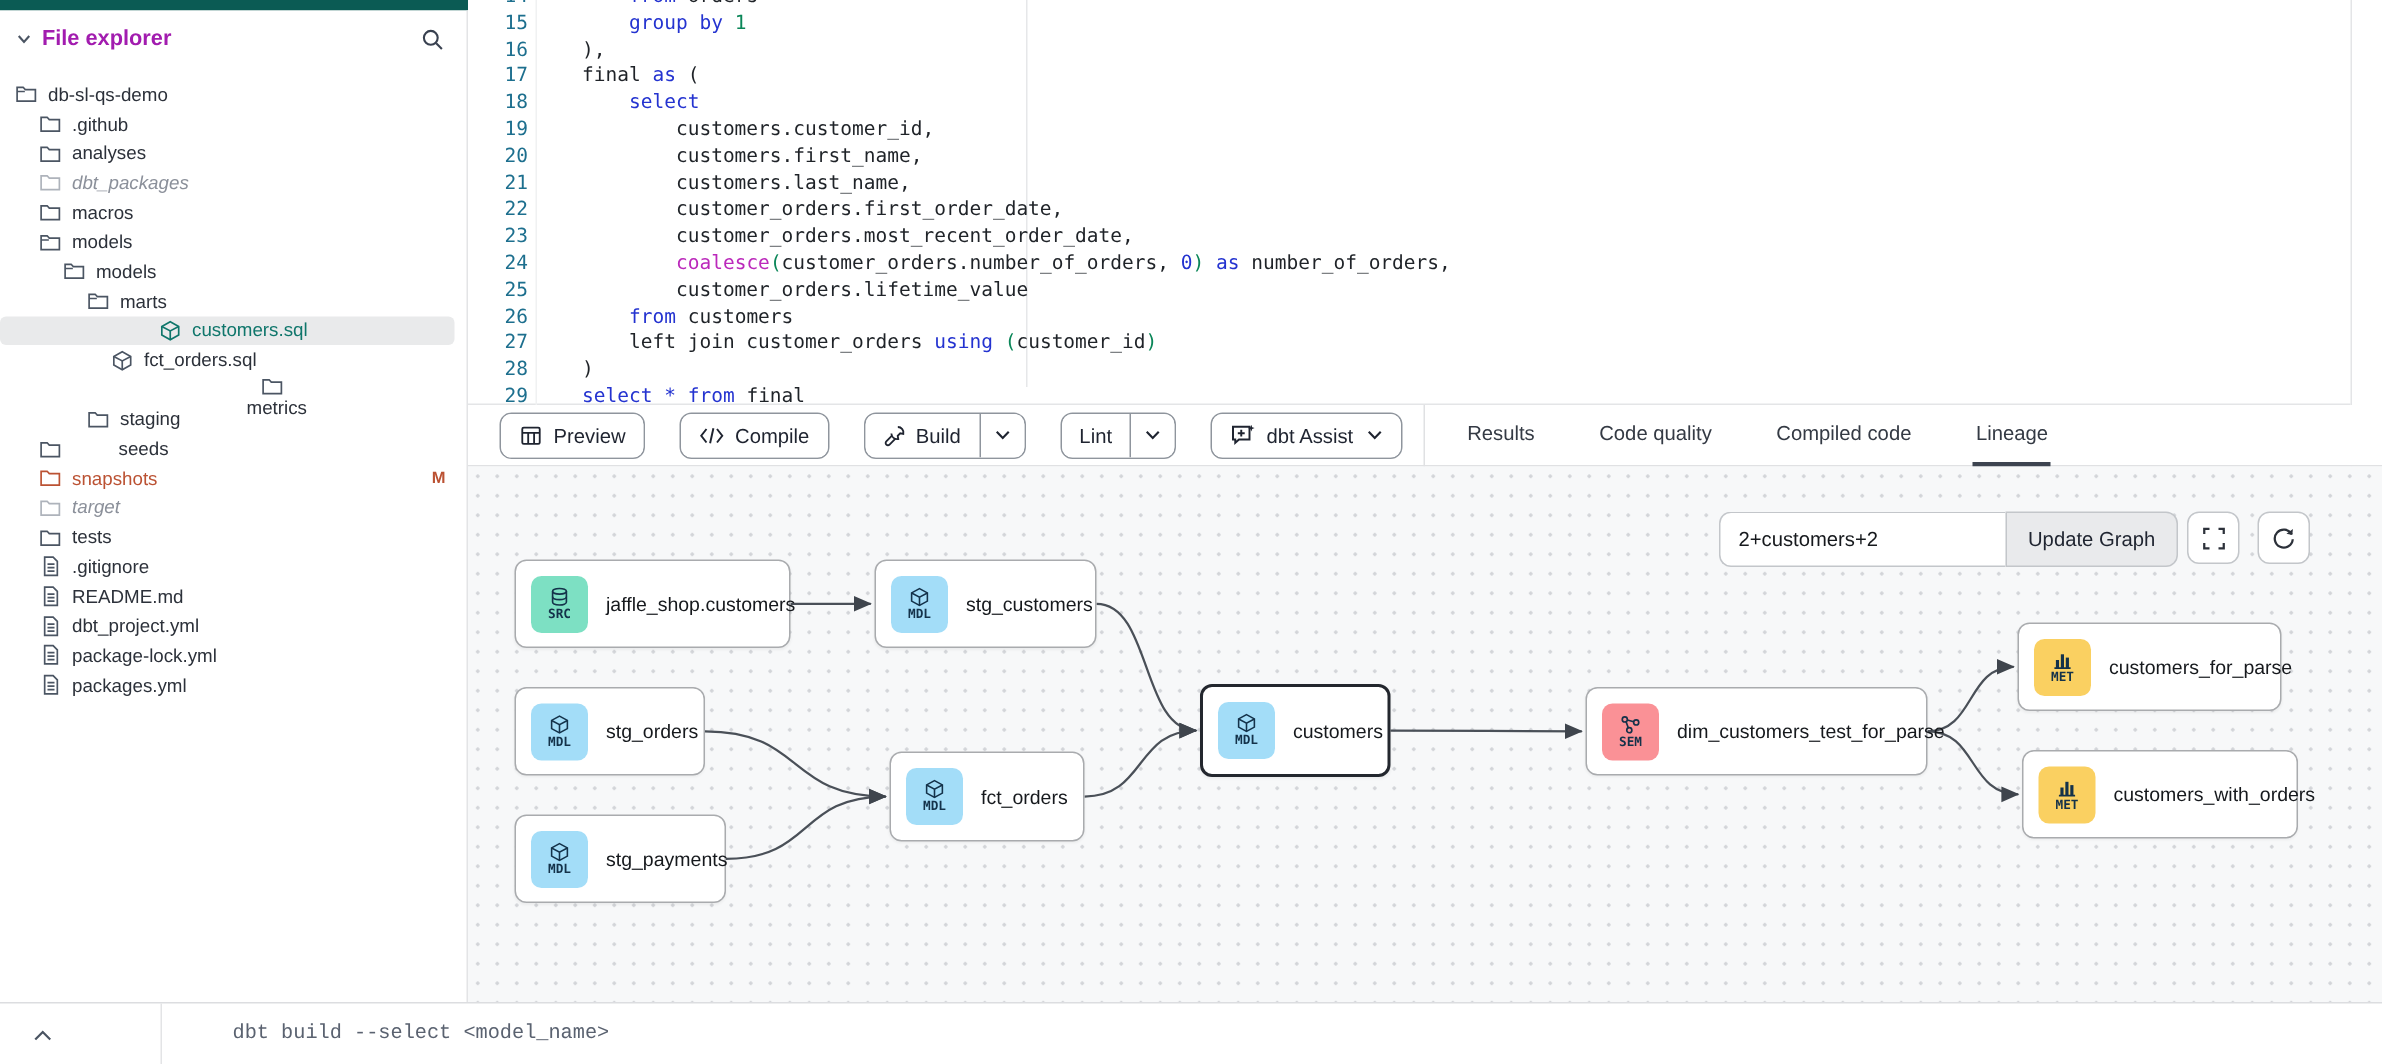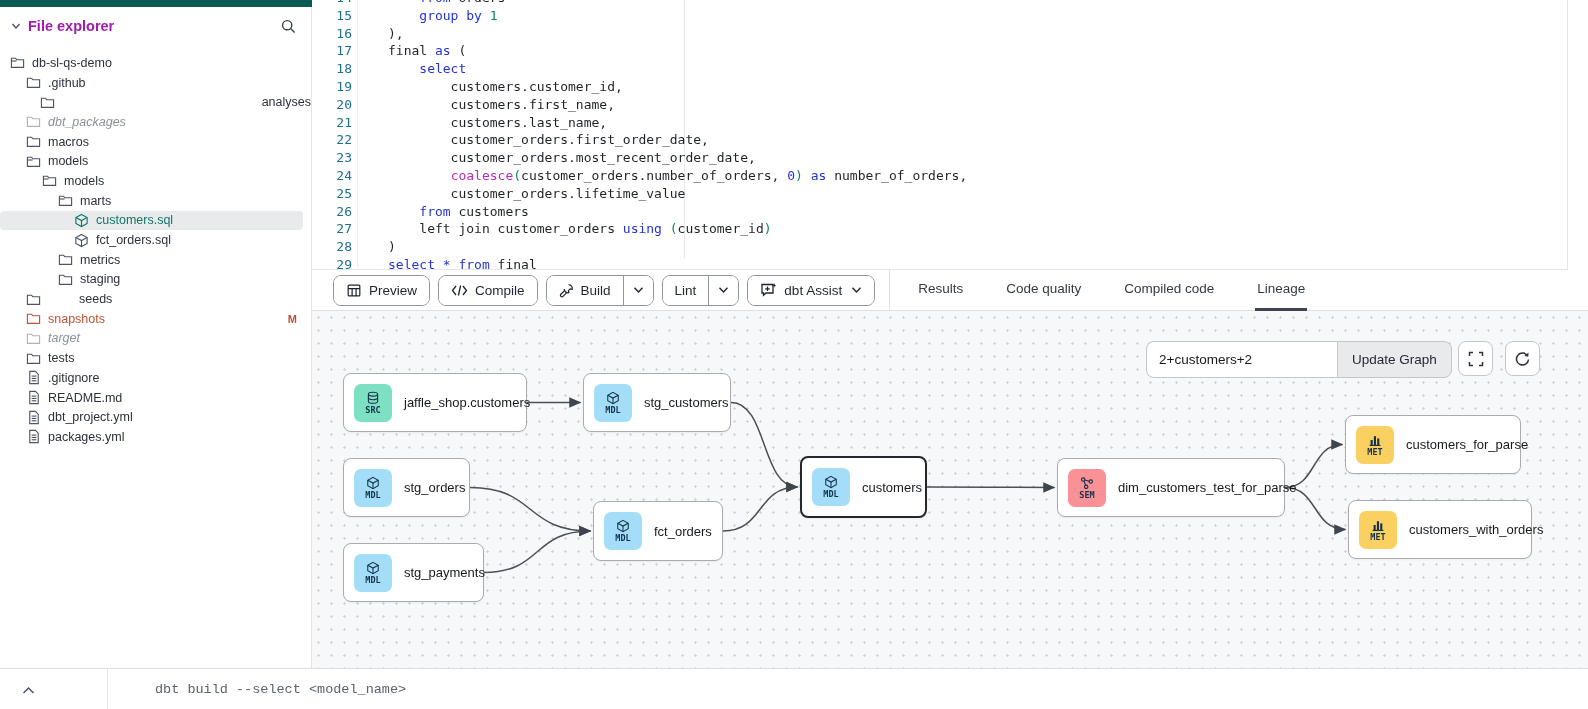--- a/index.html
+++ b/index.html
@@ -36,21 +36,21 @@
   .tok-kw { color:#2433d0; }
   .tok-fn { color:#bb29bb; }
   .tok-num { color:#0a8658; }
   .tok-br { color:#0a8658; }
   #gutter-sep { left:357px; top:0; width:1px; height:270px; background:#f0f1f2; }
   #indent-guide { left:372px; top:0; width:1px; height:258px; background:#e6e7e9; }
   #editor-scroll-gutter { left:1567px; top:0; width:21px; height:311px; background:#fff; border-left:1px solid #e4e5e7; }
 
   
   #toolbar { left:312px; top:270px; width:1276px; height:41px; background:#fff; border-bottom:1px solid #e0e1e3; display:flex; align-items:center; }
-  #toolbar-buttons { display:flex; align-items:center; gap:8px; padding-left:21px;justify-content:center; }
+  #toolbar-buttons { display:flex; align-items:center; gap:23px; padding-left:21px;justify-content:center; }
   .tb-group { display:flex; align-items:stretch; height:31px; border:1px solid #8f959d; border-radius:8px; background:#fff; overflow:hidden; }
   .tb-btn { display:flex; align-items:center; gap:7px; padding:0 12px; font-size:13.5px; color:#1f2430; background:#fff; border:none; cursor:pointer; font-family:inherit; }
   .tb-caret { display:flex; align-items:center; padding:0 9px; border-left:1px solid #8f959d; background:#fff; cursor:pointer; }
   .tb-caret-in { display:flex; align-items:center; padding-left:2px; }
   #toolbar-divider { width:1px; height:41px; background:#e0e1e3; margin-left:14px; }
   #tabs { display:flex; align-items:stretch; height:41px; margin-left:26px; gap:39px; }
   .tab { display:flex; align-items:center; font-size:13.5px; color:#343a44; border-bottom:3px solid transparent; padding:0 2px; cursor:pointer; }
   .tab.active { border-bottom-color:#3d4450; }
 
   
@@ -117,21 +117,21 @@
         <span>db-sl-qs-demo</span>
       </div>
       <div class="tree-row   " style="padding-left:26px;">
         <span class="icon">
           <svg width="15" height="15" viewBox="0 0 16 16" fill="none" stroke="currentColor" stroke-width="1.2">
             <path d="M1.5 13.2 V3.4 H5.8 L7.3 5 H14.5 V13.2 Z"></path>
           </svg>
         </span>
         <span>.github</span>
       </div>
-      <div class="tree-row   " style="padding-left:40px;justify-content:space-between;">
+      <div class="tree-row   " style="padding-left:26px;">
         <span class="icon">
           <svg width="15" height="15" viewBox="0 0 16 16" fill="none" stroke="currentColor" stroke-width="1.2">
             <path d="M1.5 13.2 V3.4 H5.8 L7.3 5 H14.5 V13.2 Z"></path>
           </svg>
         </span>
         <span>analyses</span>
       </div>
       <div class="tree-row  muted " style="padding-left:26px;">
         <span class="icon">
           <svg width="15" height="15" viewBox="0 0 16 16" fill="none" stroke="currentColor" stroke-width="1.2">
@@ -168,41 +168,41 @@
       </div>
       <div class="tree-row   " style="padding-left:58px;">
         <span class="icon">
           <svg width="15" height="15" viewBox="0 0 16 16" fill="none" stroke="currentColor" stroke-width="1.2">
             <path d="M1.5 13.2 V3.4 H5.8 L7.3 5 H14.5 V13.2 Z"></path>
             <line x1="1.5" y1="6.4" x2="7" y2="6.4"></line>
           </svg>
         </span>
         <span>marts</span>
       </div>
-      <div class="tree-row selected  " style="padding-left:74px;margin-right:8px;">
+      <div class="tree-row selected  " style="padding-left:106px;margin-right:8px;">
         <span class="icon">
           <svg width="15" height="15" viewBox="0 0 16 16" fill="none" stroke="currentColor" stroke-width="1.2">
             <path d="M8 1.6 L14 4.9 V11.1 L8 14.4 L2 11.1 V4.9 Z"></path>
             <path d="M2 4.9 L8 8.1 L14 4.9"></path>
             <line x1="8" y1="8.1" x2="8" y2="14.4"></line>
           </svg>
         </span>
         <span>customers.sql</span>
       </div>
       <div class="tree-row   " style="padding-left:74px;">
         <span class="icon">
           <svg width="15" height="15" viewBox="0 0 16 16" fill="none" stroke="currentColor" stroke-width="1.2">
             <path d="M8 1.6 L14 4.9 V11.1 L8 14.4 L2 11.1 V4.9 Z"></path>
             <path d="M2 4.9 L8 8.1 L14 4.9"></path>
             <line x1="8" y1="8.1" x2="8" y2="14.4"></line>
           </svg>
         </span>
         <span>fct_orders.sql</span>
       </div>
-      <div class="tree-row   " style="padding-left:58px;">
+      <div class="tree-row   " style="padding-left:58px;flex-direction:column;">
         <span class="icon">
           <svg width="15" height="15" viewBox="0 0 16 16" fill="none" stroke="currentColor" stroke-width="1.2">
             <path d="M1.5 13.2 V3.4 H5.8 L7.3 5 H14.5 V13.2 Z"></path>
           </svg>
         </span>
         <span>metrics</span>
       </div>
       <div class="tree-row   " style="padding-left:58px;">
         <span class="icon">
           <svg width="15" height="15" viewBox="0 0 16 16" fill="none" stroke="currentColor" stroke-width="1.2">
@@ -269,20 +269,31 @@
       <div class="tree-row   " style="padding-left:26px;">
         <span class="icon">
           <svg width="14" height="15" viewBox="0 0 14 16" fill="none" stroke="currentColor" stroke-width="1.2">
             <path d="M2.5 1.5 H8.5 L11.5 4.5 V14.5 H2.5 Z"></path>
             <line x1="4.5" y1="6.5" x2="9.5" y2="6.5"></line>
             <line x1="4.5" y1="9" x2="9.5" y2="9"></line>
             <line x1="4.5" y1="11.5" x2="9.5" y2="11.5"></line>
           </svg>
         </span>
         <span>dbt_project.yml</span>
+      </div>
+      <div class="tree-row   " style="padding-left:26px;">
+        <span class="icon">
+          <svg width="14" height="15" viewBox="0 0 14 16" fill="none" stroke="currentColor" stroke-width="1.2">
+            <path d="M2.5 1.5 H8.5 L11.5 4.5 V14.5 H2.5 Z"></path>
+            <line x1="4.5" y1="6.5" x2="9.5" y2="6.5"></line>
+            <line x1="4.5" y1="9" x2="9.5" y2="9"></line>
+            <line x1="4.5" y1="11.5" x2="9.5" y2="11.5"></line>
+          </svg>
+        </span>
+        <span>package-lock.yml</span>
       </div>
       <div class="tree-row   " style="padding-left:26px;">
         <span class="icon">
           <svg width="14" height="15" viewBox="0 0 14 16" fill="none" stroke="currentColor" stroke-width="1.2">
             <path d="M2.5 1.5 H8.5 L11.5 4.5 V14.5 H2.5 Z"></path>
             <line x1="4.5" y1="6.5" x2="9.5" y2="6.5"></line>
             <line x1="4.5" y1="9" x2="9.5" y2="9"></line>
             <line x1="4.5" y1="11.5" x2="9.5" y2="11.5"></line>
           </svg>
         </span>

